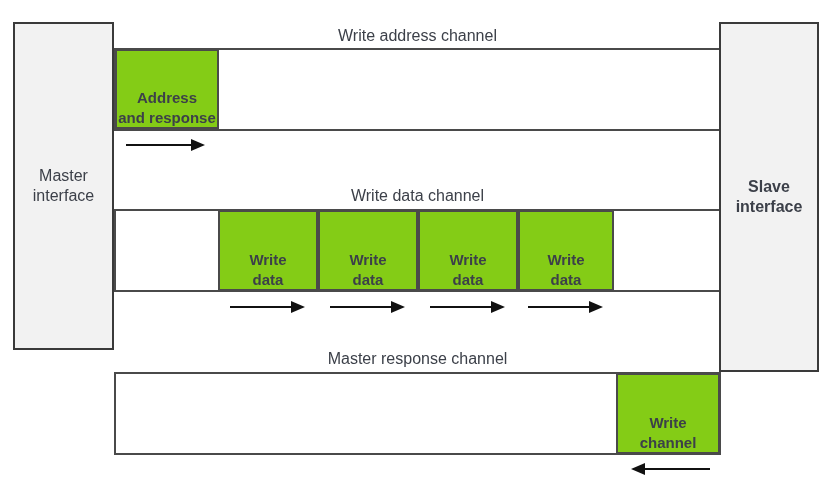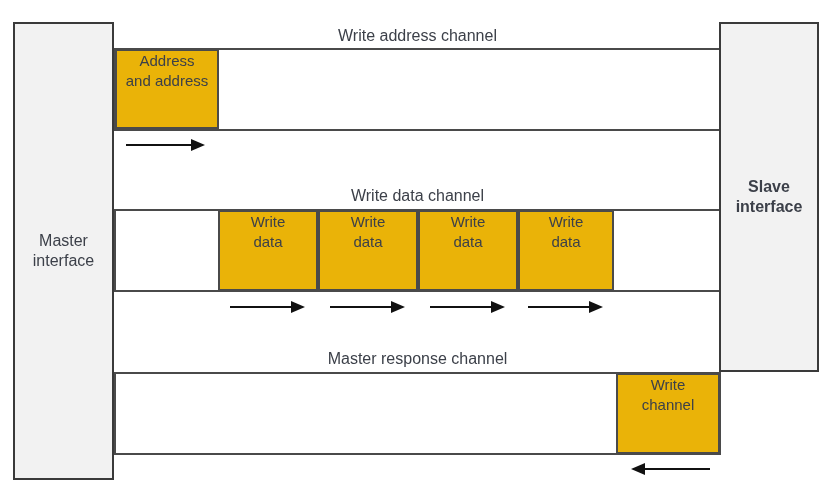--- a/index.html
+++ b/index.html
@@ -35,31 +35,32 @@
   }
   .channel-box {
     position: absolute;
     background: #ffffff;
     border: 2px solid #4a4a4a;
     box-sizing: border-box;
     z-index: 2;
   }
   .payload-box {
     position: absolute;
-    background: #eab308;
+    background: #84cc16;
     border: 2px solid #4a4a4a;
     box-sizing: border-box;
     display: flex;
-    align-items: flex-start;
+    align-items: flex-end;
     justify-content: center;
     text-align: center;
     font-size: 15px;
     color: #3c4049;
     line-height: 1.3;
     z-index: 4;
+    font-weight: bold;
   }
   .channel-label {
     position: absolute;
     font-size: 16px;
     color: #3c4049;
     text-align: center;
     white-space: nowrap;
     z-index: 3;
   }
   .arrow {
@@ -77,21 +78,21 @@
   <div class="channel-box" style="left:114px; top:209px; width:607px; height:83px;"></div>
   <div class="channel-box" style="left:114px; top:372px; width:607px; height:83px;"></div>
 
   <div class="channel-label" style="left:114px; top:27px; width:607px;">Write address channel</div>
   <div class="channel-label" style="left:114px; top:187px; width:607px;text-align:center;">Write data channel</div>
   <div class="channel-label" style="left:114px; top:350px; width:607px;">Master response channel</div>
 
   <div class="payload-box" style="left:115px; top:49px; width:104px; height:80px;">
     <div>
       <span class="iface-label-line">Address</span>
-      <span class="iface-label-line">and address</span>
+      <span class="iface-label-line">and response</span>
     </div>
   </div>
 
   <div class="arrow" style="left:125px; top:136px; width:82px; height:18px;">
     <svg width="82" height="18" viewBox="0 0 82 18">
       <line x1="1" y1="9" x2="68" y2="9" stroke="#111111" stroke-width="2"></line>
       <polygon points="66,3 80,9 66,15" fill="#111111"></polygon>
     </svg>
   </div>
 
@@ -152,21 +153,21 @@
     </div>
   </div>
 
   <div class="arrow" style="left:625px; top:460px; width:86px; height:18px;">
     <svg width="86" height="18" viewBox="0 0 86 18">
       <line x1="18" y1="9" x2="85" y2="9" stroke="#111111" stroke-width="2"></line>
       <polygon points="20,3 6,9 20,15" fill="#111111"></polygon>
     </svg>
   </div>
 
-  <div class="iface-box" style="left:13px; top:22px; width:101px; height:458px;">
+  <div class="iface-box" style="left:13px; top:22px; width:101px; height:328px;">
     <div>
       <span class="iface-label-line">Master</span>
       <span class="iface-label-line">interface</span>
     </div>
   </div>
   <div class="iface-box" style="left:719px; top:22px; width:100px; height:350px;font-weight:bold;">
     <div>
       <span class="iface-label-line">Slave</span>
       <span class="iface-label-line">interface</span>
     </div>

